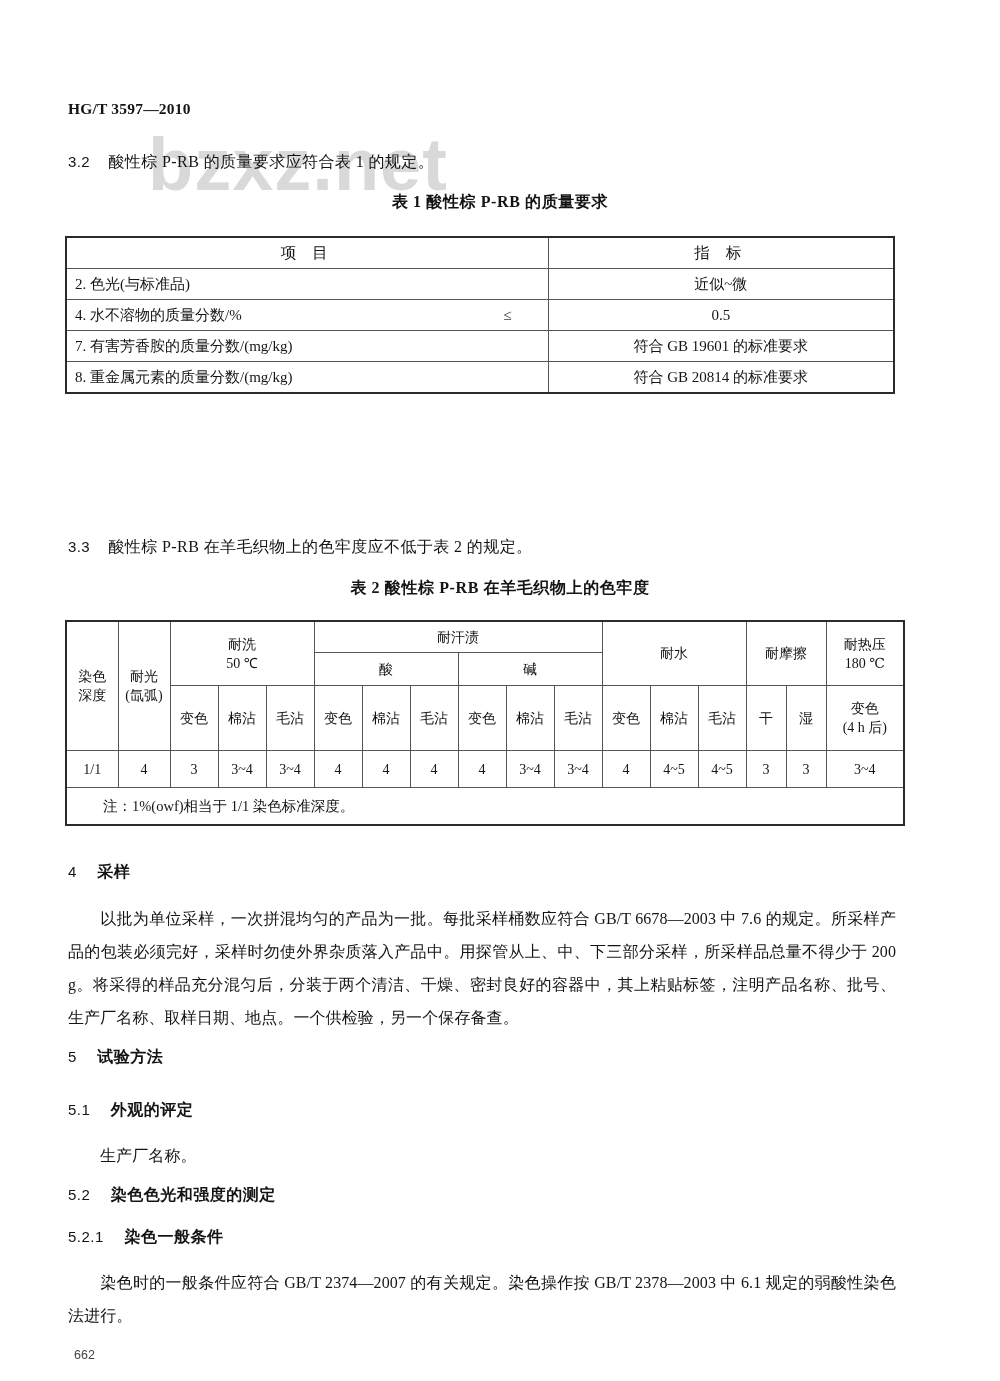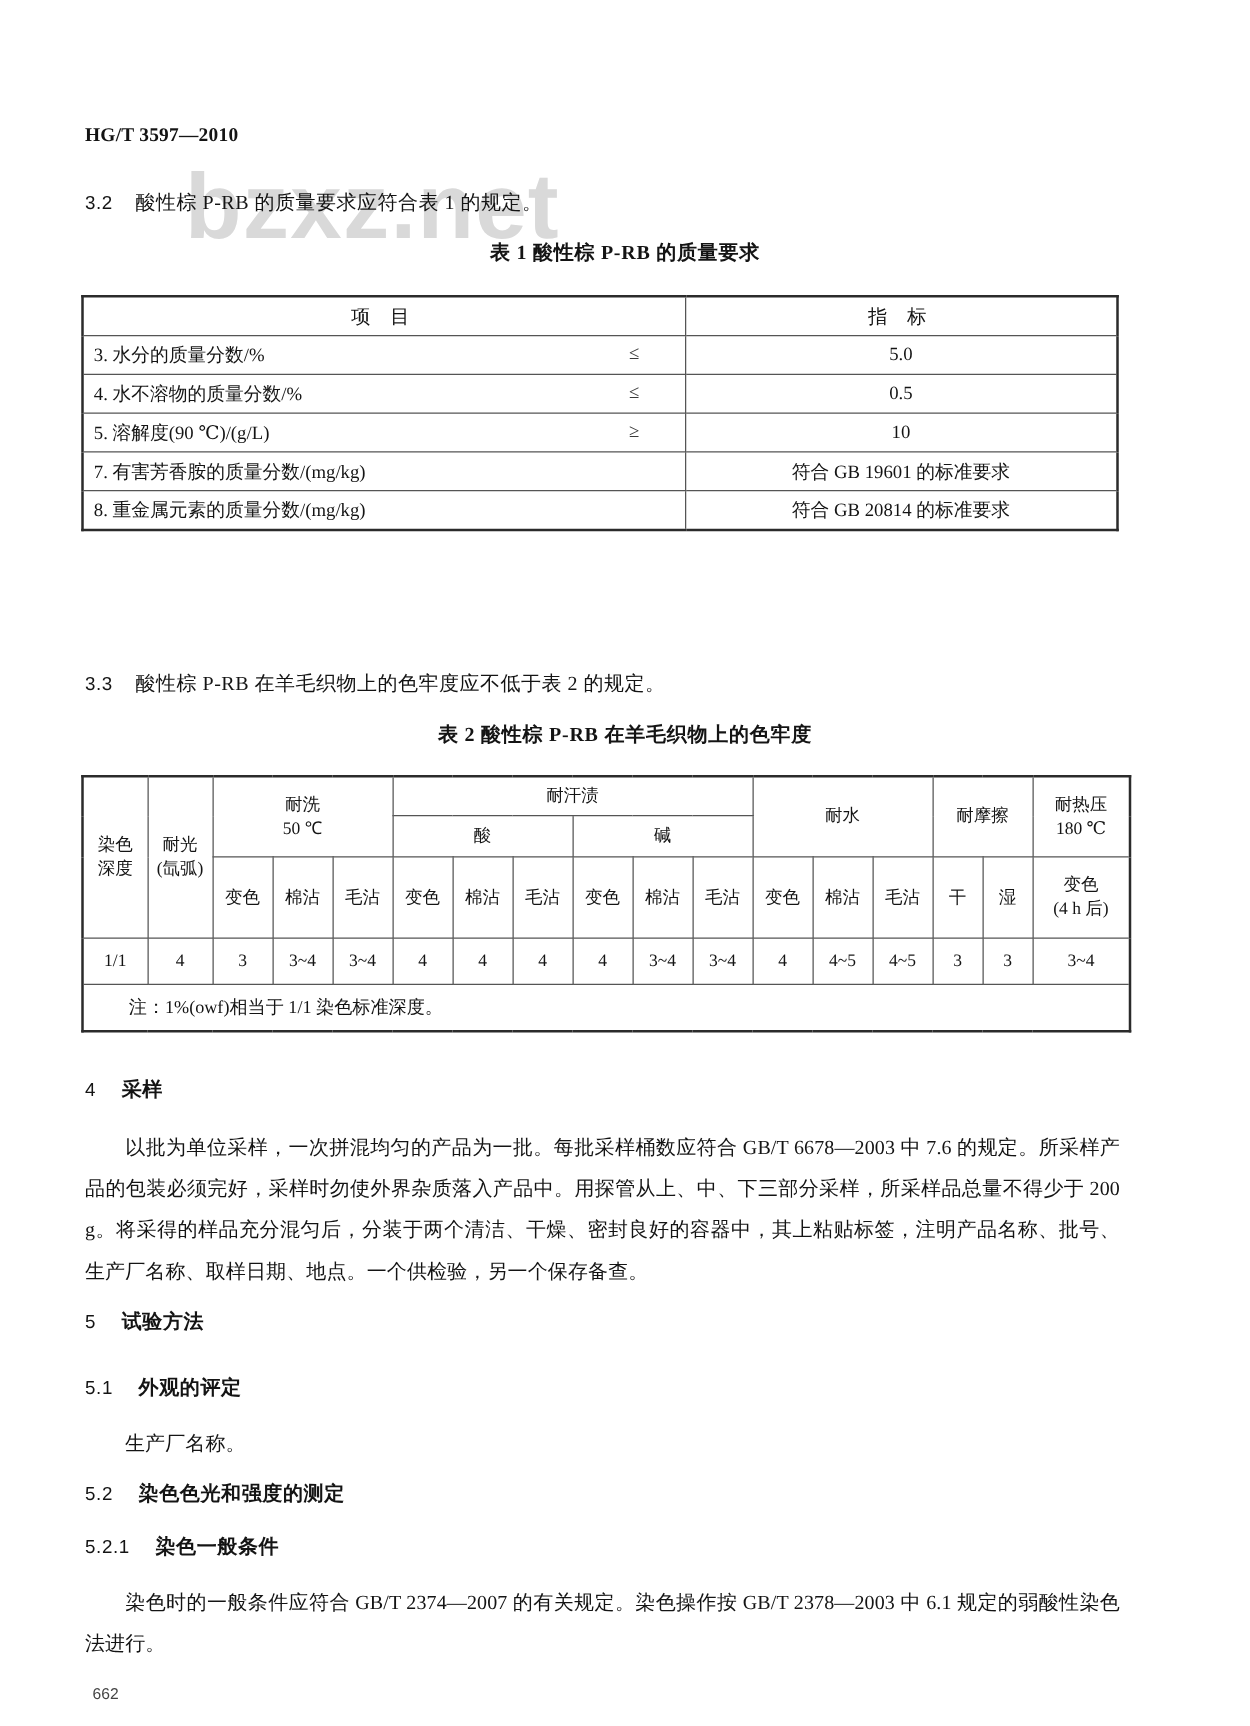--- a/index.html
+++ b/index.html
@@ -181,30 +181,26 @@
       <colgroup>
           <col style="width:482px">
           <col style="width:346px">
         </colgroup>
       <tbody>
         <tr class="outer-top">
           <td class="hd l-edge">项    目</td>
           <td class="hd r-edge">指    标</td>
         </tr>
         <tr>
-          <td class="item l-edge"><span>3. 水分的质量分数/%</span><span class="op">≤</span></td>
-          <td class="val r-edge">5.0</td>
+          <td class="item l-edge"><span>2. 色光(与标准品)</span><span class="op"></span></td>
+          <td class="val r-edge">近似~微</td>
         </tr>
         <tr>
           <td class="item l-edge"><span>4. 水不溶物的质量分数/%</span><span class="op">≤</span></td>
           <td class="val r-edge">0.5</td>
-        </tr>
-        <tr>
-          <td class="item l-edge"><span>5. 溶解度(90 ℃)/(g/L)</span><span class="op">≥</span></td>
-          <td class="val r-edge">10</td>
         </tr>
         <tr>
           <td class="item l-edge"><span>7. 有害芳香胺的质量分数/(mg/kg)</span><span class="op"></span></td>
           <td class="val r-edge">符合 GB 19601 的标准要求</td>
         </tr>
         <tr class="outer-bot">
           <td class="item l-edge"><span>8. 重金属元素的质量分数/(mg/kg)</span><span class="op"></span></td>
           <td class="val r-edge">符合 GB 20814 的标准要求</td>
         </tr>
       </tbody>

